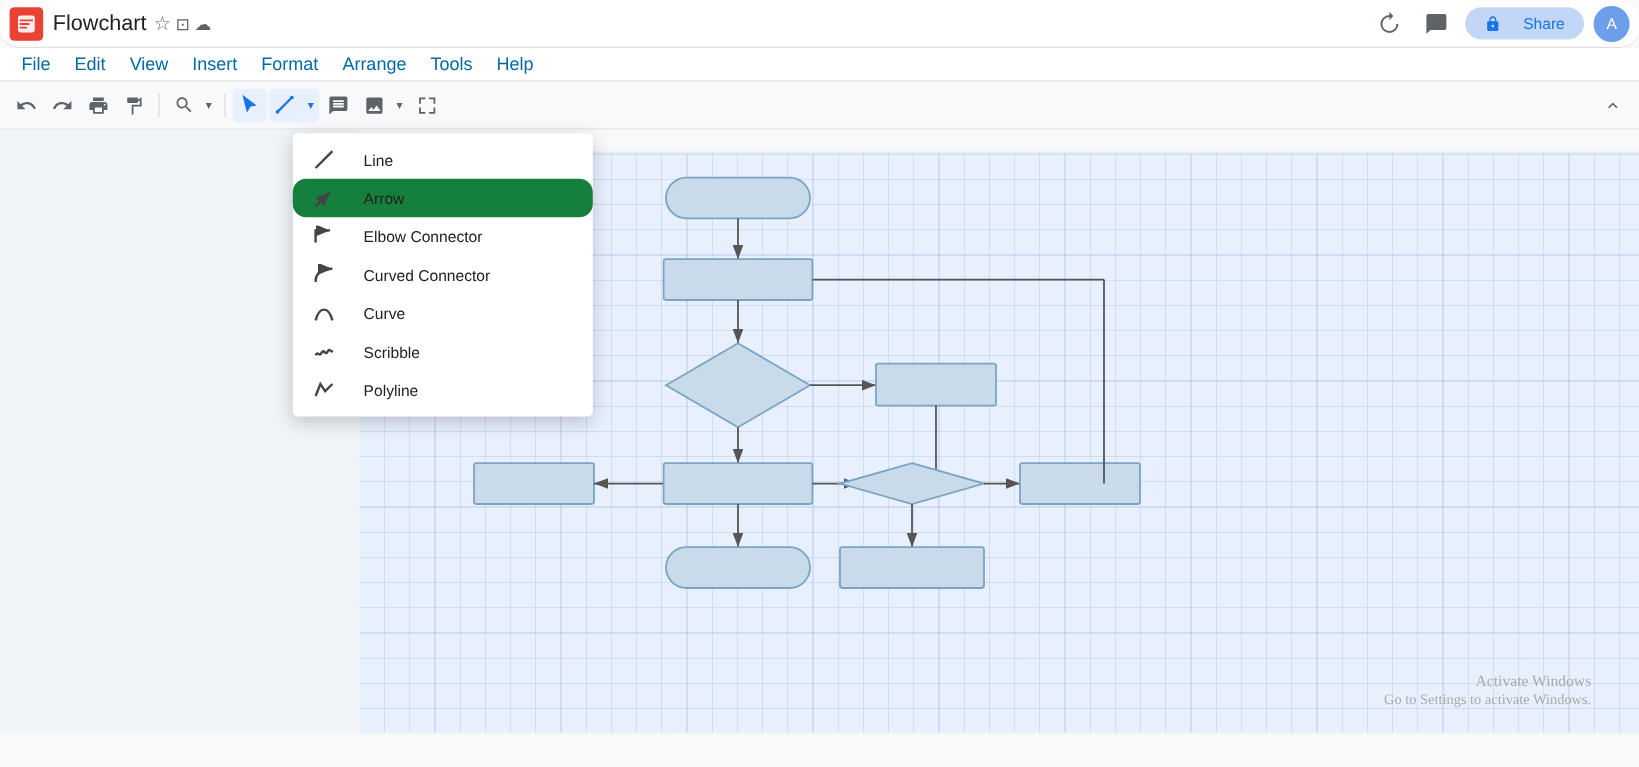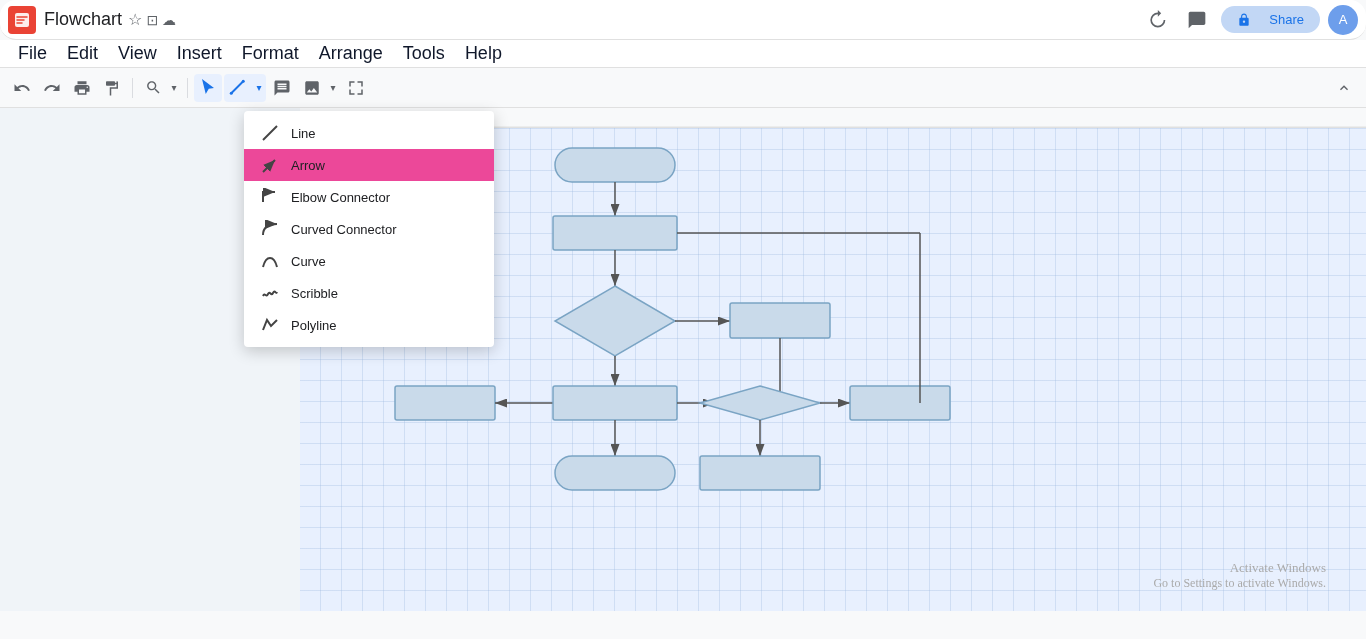--- a/index.html
+++ b/index.html
@@ -25,21 +25,21 @@
       display: flex; align-items: center; gap: 18px;
     }
     #avatar { width: 30px; height: 30px; border-radius: 50%; background: #6d9eeb; display: flex; align-items: center; justify-content: center; color: #fff; font-size: 13px; }
 
     
     #menubar {
       display: flex; align-items: center; height: 28px;
       background: #fff; padding: 0 8px; border-bottom: 1px solid #e0e0e0;
     }
     .menu-item {
-      padding: 2px 10px; cursor: pointer; font-size: 18px; color: #0f172a; border-radius: 4px; height: 24px; display: flex; align-items: center;
+      padding: 2px 10px; cursor: pointer; font-size: 15px; color: #0369a1; border-radius: 4px; height: 24px; display: flex; align-items: center;
     }
 
     
     #toolbar {
       display: flex; align-items: center; height: 40px;
       background: #f8f9fa; padding: 0 8px; border-bottom: 1px solid #e0e0e0;
       gap: 2px;
     }
     .tb-btn {
       width: 28px; height: 28px; display: flex; align-items: center; justify-content: center;
@@ -84,23 +84,23 @@
       box-shadow: 0 4px 16px rgba(0,0,0,0.2);
       z-index: 100;
       padding: 6px 0;
     }
     .dd-item {
       display: flex; align-items: center;
       padding: 6px 16px;
       cursor: pointer;
       font-size: 13px;
       color: #202124;
-      gap: 11px;
-    }
-    .dd-item.selected { background: #ec4899; }
+      gap: 23px;
+    }
+    .dd-item.selected { background: #15803d; border-radius: 11px; }
     .dd-icon {
       width: 20px; height: 20px; flex-shrink: 0;
       display: flex; align-items: center; justify-content: center;
     }
 
     
     #watermark {
       position: absolute; bottom: 20px; right: 40px;
       color: #aaa; font-size: 13px; text-align: right; font-family: Liberation Serif, serif;
     }

